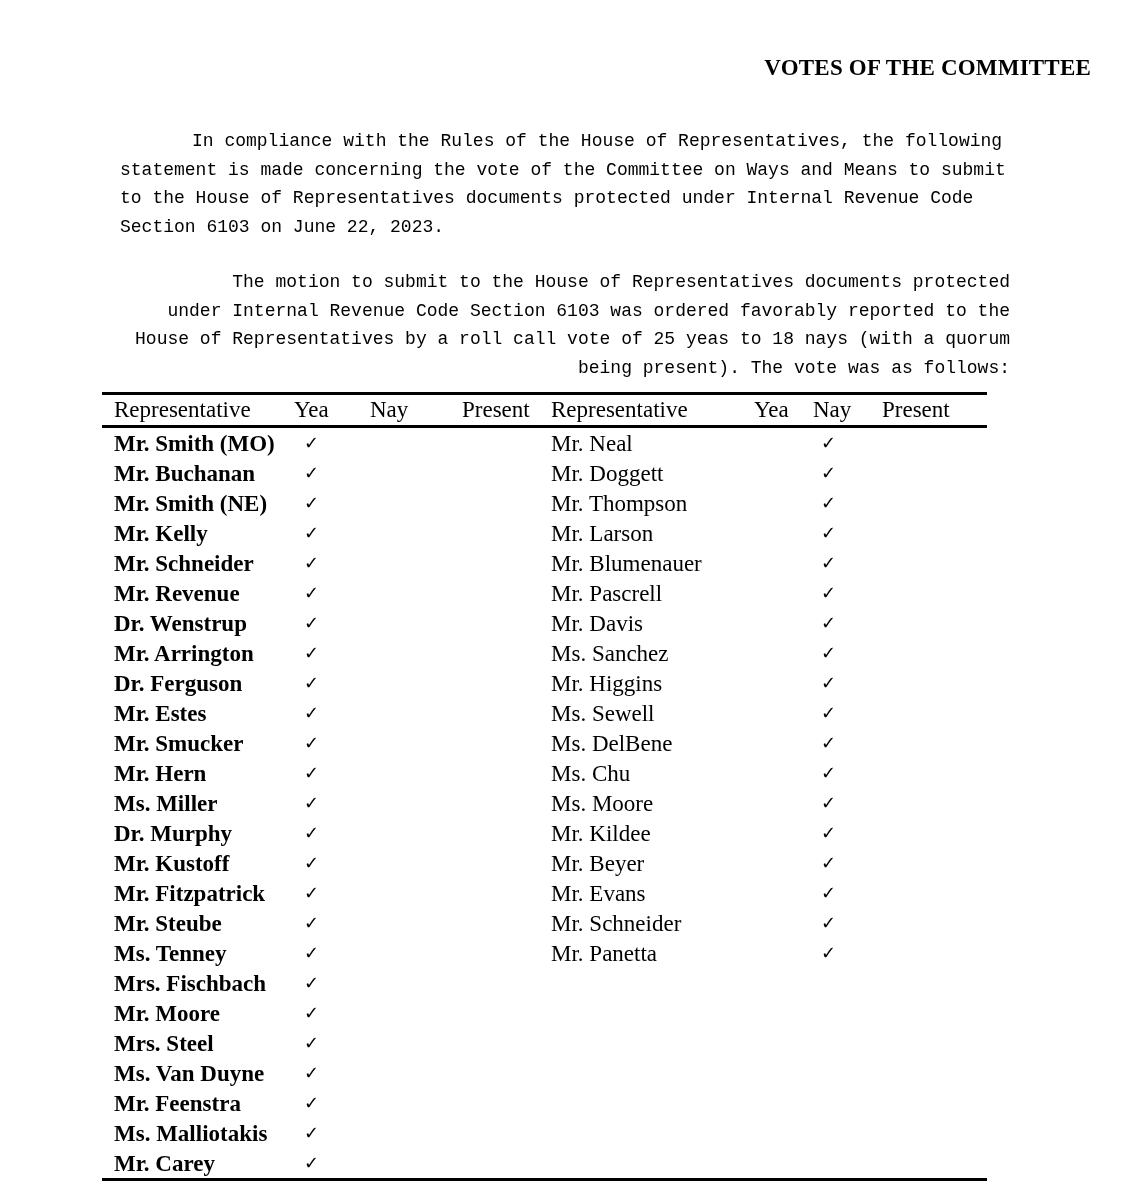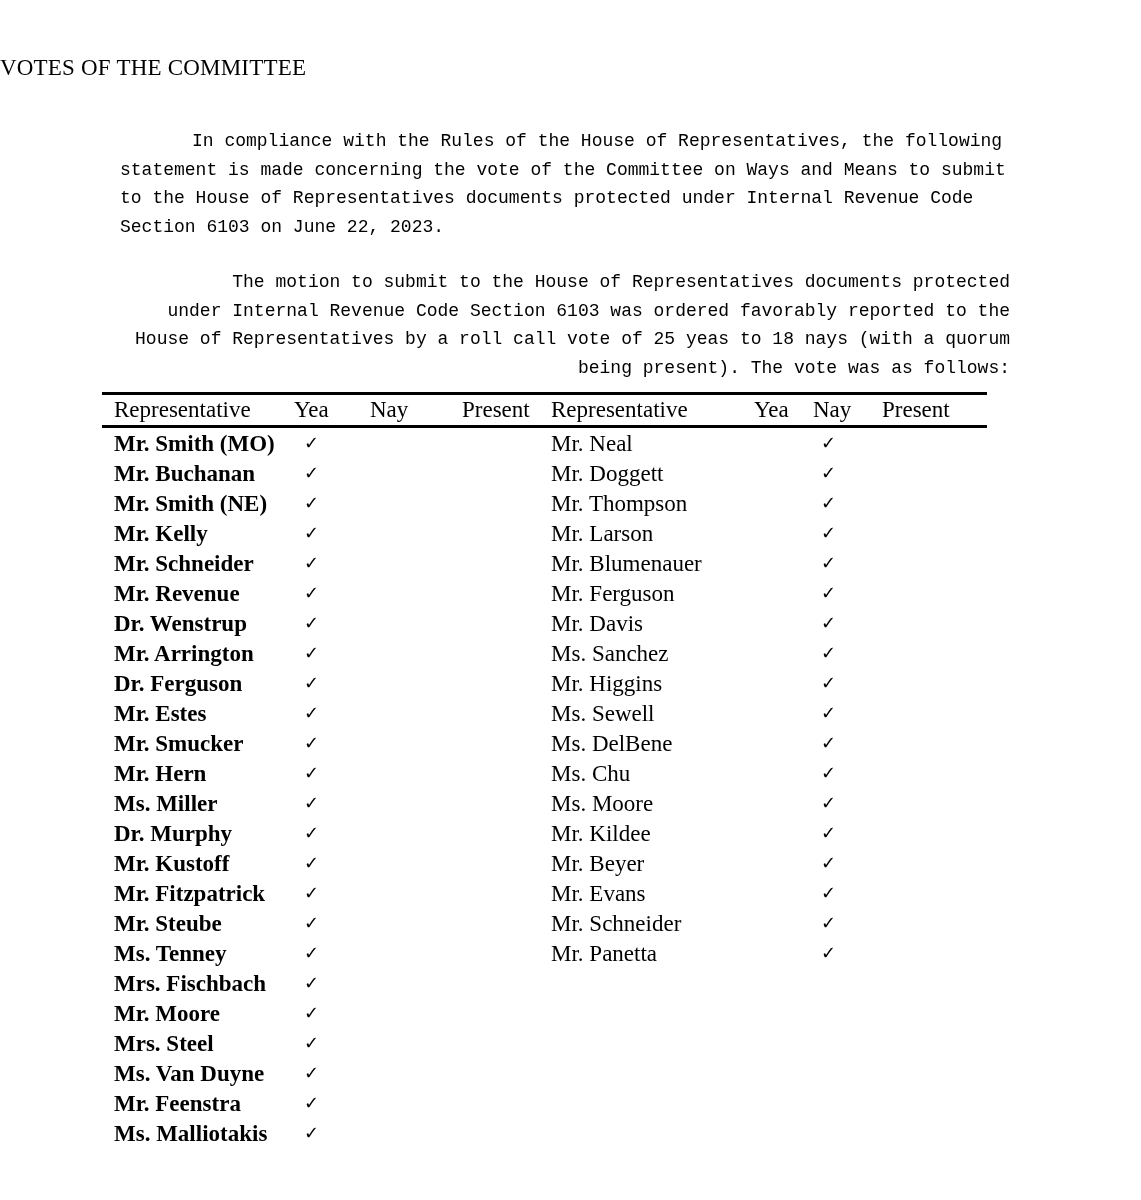--- a/index.html
+++ b/index.html
@@ -13,24 +13,25 @@
       position: relative;
       font-family: "Liberation Serif", "DejaVu Serif", serif;
       color: #000000;
       overflow: hidden;
     }
     .title {
       position: absolute;
       top: 54px;
       left: 0;
       width: 1091px;
-      text-align: left;
+      text-align: right;
       font-size: 23px;
       line-height: 28px;
       letter-spacing: 0.2px;
+      font-weight: bold;
     }
     .para {
       position: absolute;
       left: 104px;
       width: 890px;
       font-size: 18px;
       line-height: 28.6px;
       margin: 16px;
       font-family: Liberation Mono, monospace;
     }
@@ -184,21 +185,21 @@
         <td class="name-r">Mr. Blumenauer</td>
         <td class="mark "></td>
         <td class="mark mark-nay-r"><span class="check">✓</span></td>
         <td class="mark "></td>
       </tr>
       <tr>
         <td class="name-l">Mr. Revenue</td>
         <td class="mark mark-yea-l"><span class="check">✓</span></td>
         <td class="mark "></td>
         <td class="mark "></td>
-        <td class="name-r">Mr. Ferguson</td>
+        <td class="name-r">Mr. Pascrell</td>
         <td class="mark "></td>
         <td class="mark mark-nay-r"><span class="check">✓</span></td>
         <td class="mark "></td>
       </tr>
       <tr>
         <td class="name-l">Dr. Wenstrup</td>
         <td class="mark mark-yea-l"><span class="check">✓</span></td>
         <td class="mark "></td>
         <td class="mark "></td>
         <td class="name-r">Mr. Davis</td>
@@ -361,20 +362,30 @@
         <td class="mark mark-yea-l"><span class="check">✓</span></td>
         <td class="mark "></td>
         <td class="mark "></td>
         <td class="name-r"></td>
         <td class="mark "></td>
         <td class="mark mark-nay-r"></td>
         <td class="mark "></td>
       </tr>
       <tr>
         <td class="name-l">Ms. Malliotakis</td>
+        <td class="mark mark-yea-l"><span class="check">✓</span></td>
+        <td class="mark "></td>
+        <td class="mark "></td>
+        <td class="name-r"></td>
+        <td class="mark "></td>
+        <td class="mark mark-nay-r"></td>
+        <td class="mark "></td>
+      </tr>
+      <tr class="last-row">
+        <td class="name-l">Mr. Carey</td>
         <td class="mark mark-yea-l"><span class="check">✓</span></td>
         <td class="mark "></td>
         <td class="mark "></td>
         <td class="name-r"></td>
         <td class="mark "></td>
         <td class="mark mark-nay-r"></td>
         <td class="mark "></td>
       </tr>
     </tbody>
 </table>

